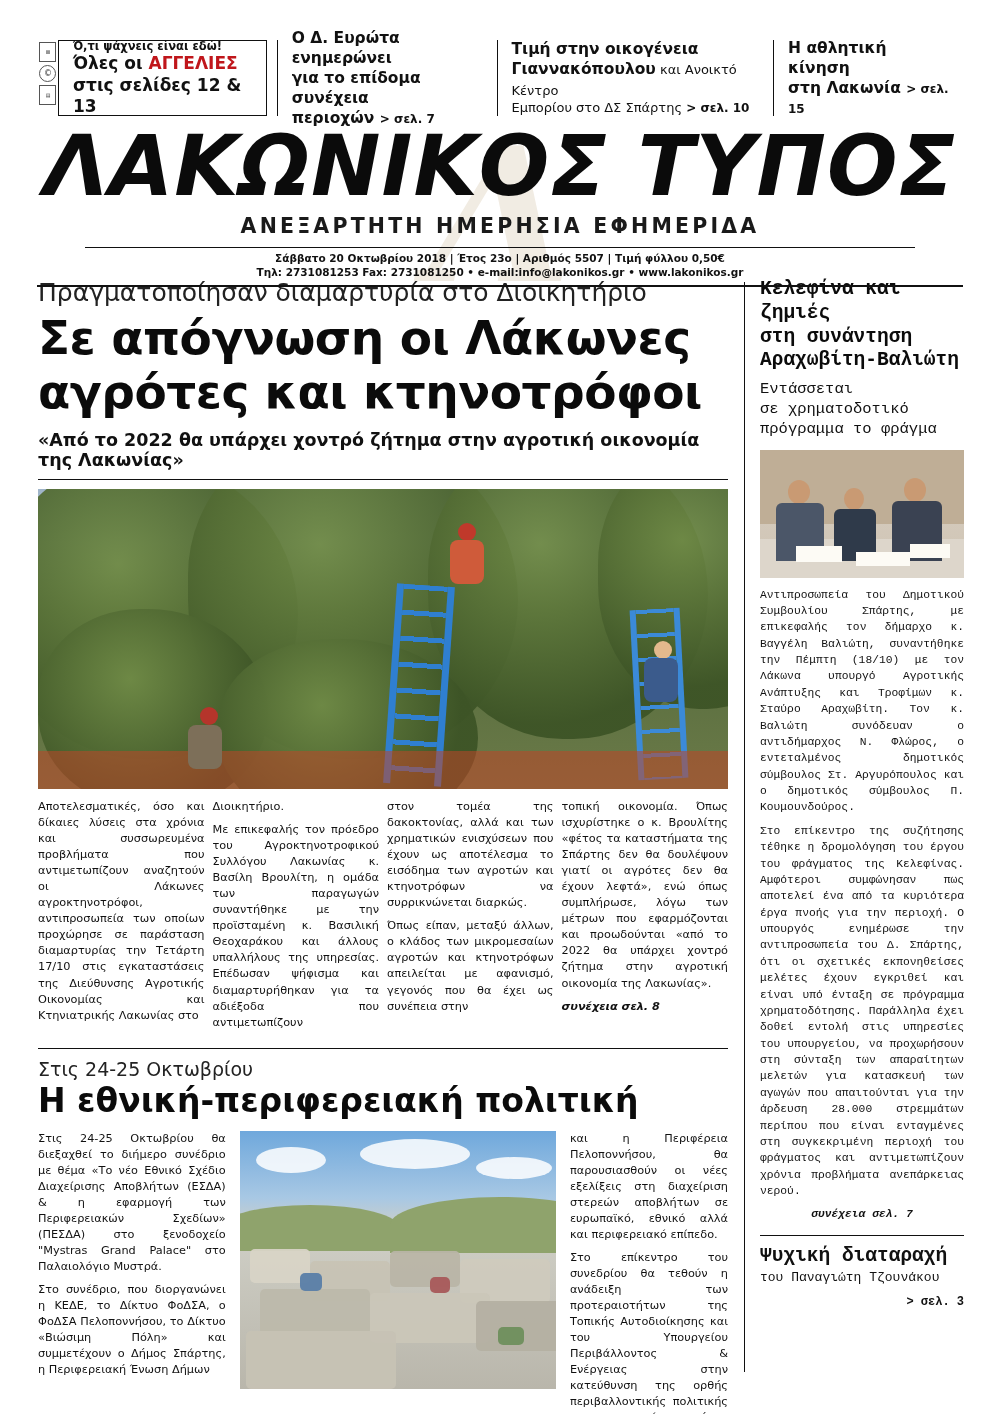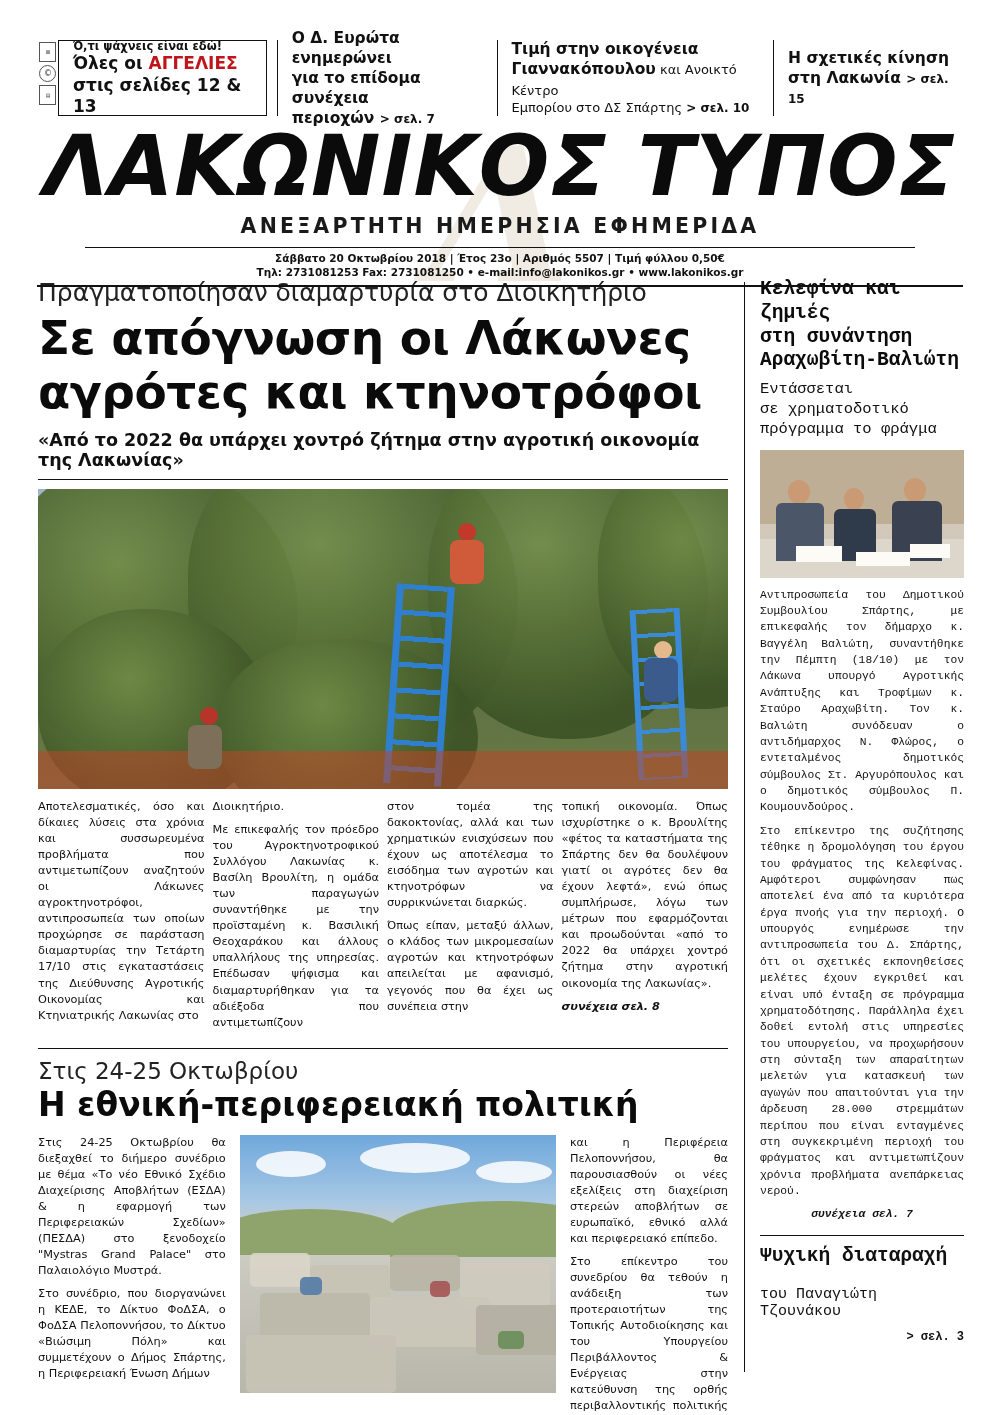--- a/index.html
+++ b/index.html
@@ -93,39 +93,39 @@
   .cols3 { display:flex; gap:8px; margin-top:10px; }
   .cols3 .col { width:100%; font-size:11.3px; line-height:1.42; text-align:justify; color:#111; }
   .cols3 .col p { margin:0 0 7px 0; }
   .cont-note { font-style:italic; font-weight:bold; }
 
   .hr-thin { border-top:1px solid #111; margin:10px 0 0 0; }
 
   h2.lead2 {
     font-size:33px; font-weight:bold; line-height:1.18; margin:2px 0 0 0; color:#0b0b0b;
   }
-  .kicker2 { font-size:23px; color:#222; margin:9px 0 2px 0; }
+  .kicker2 { font-size:19px; color:#222; margin:9px 0 2px 0; }
 
   .story2 { display:flex; gap:14px; margin-top:10px; }
   .story2 .colL { width:190px; font-size:11.3px; line-height:1.42; text-align:justify; }
   .story2 .colL p { margin:0 0 7px 0; }
   .story2 .photo2 { width:320px; height:258px; position:relative; overflow:hidden; }
   .story2 .colR { width:160px; font-size:11.3px; line-height:1.42; text-align:justify; }
   .story2 .colR p { margin:0 0 7px 0; }
   .right-align { text-align:center; font-style:italic; font-weight:bold; }
 
   
   .rc-title { font-size:19.5px; font-weight:bold; line-height:1.22; color:#0b0b0b; }
   .rc-sub { font-size:15.5px; line-height:1.3; color:#111; margin-top:6px; }
   .rc-photo { width:100%; height:128px; margin-top:10px; position:relative; overflow:hidden; }
   .rc-body { font-size:11.3px; line-height:1.45; text-align:justify; margin-top:9px; }
   .rc-body p { margin:0 0 7px 0; }
   .rc-rule { border-top:1px solid #111; margin:12px 0 9px; }
   .rc-foot-title { font-size:19.5px; font-weight:bold; }
-  .rc-foot-sub { font-size:15px; margin-top:19px; }
+  .rc-foot-sub { font-size:13px; margin-top:3px; }
   .rc-foot-page { font-size:12px; font-weight:bold; text-align:right; margin-top:10px; }
 
   
   .olive-scene { background:linear-gradient(#9fb4c9 0%, #b9c6d4 18%, #7d8f5f 40%, #5f7242 70%, #6b7a48 100%); }
   .olive-scene .tree {
     position:absolute; border-radius:46% 54% 50% 50%;
     background:radial-gradient(circle at 40% 35%, #6f8a46, #3d5426 70%);
     opacity:.95;
   }
   .olive-scene .ladder {
@@ -183,21 +183,21 @@
       <div class="t-mid"><span>περιοχών</span> <span class="t-page">&gt; σελ. 7</span></div>
     </div>
 
     <div class="teaser">
       <div class="t-mid">Τιμή στην οικογένεια</div>
       <div class="t-mid"><span>Γιαννακόπουλου</span><span class="t-reg"> και Ανοικτό Κέντρο</span></div>
       <div class="t-reg"><span>Εμπορίου στο ΔΣ Σπάρτης</span> <span class="t-page">&gt; σελ. 10</span></div>
     </div>
 
     <div class="teaser">
-      <div class="t-mid">Η σχετικές κίνηση</div>
+      <div class="t-mid">Η αθλητική κίνηση</div>
       <div class="t-mid"><span>στη Λακωνία</span> <span class="t-page">&gt; σελ. 15</span></div>
     </div>
   </div>
 
   <div class="masthead">
     <div class="watermark">Λ</div>
     <div class="mast-title">ΛΑΚΩΝΙΚΟΣ ΤΥΠΟΣ</div>
     <div class="mast-sub">ΑΝΕΞΑΡΤΗΤΗ ΗΜΕΡΗΣΙΑ ΕΦΗΜΕΡΙΔΑ</div>
     <div class="mast-rule"></div>
     <div class="mast-line1">Σάββατο 20 Οκτωβρίου 2018 | Έτος 23ο | Αριθμός 5507 | Τιμή φύλλου 0,50€</div>

